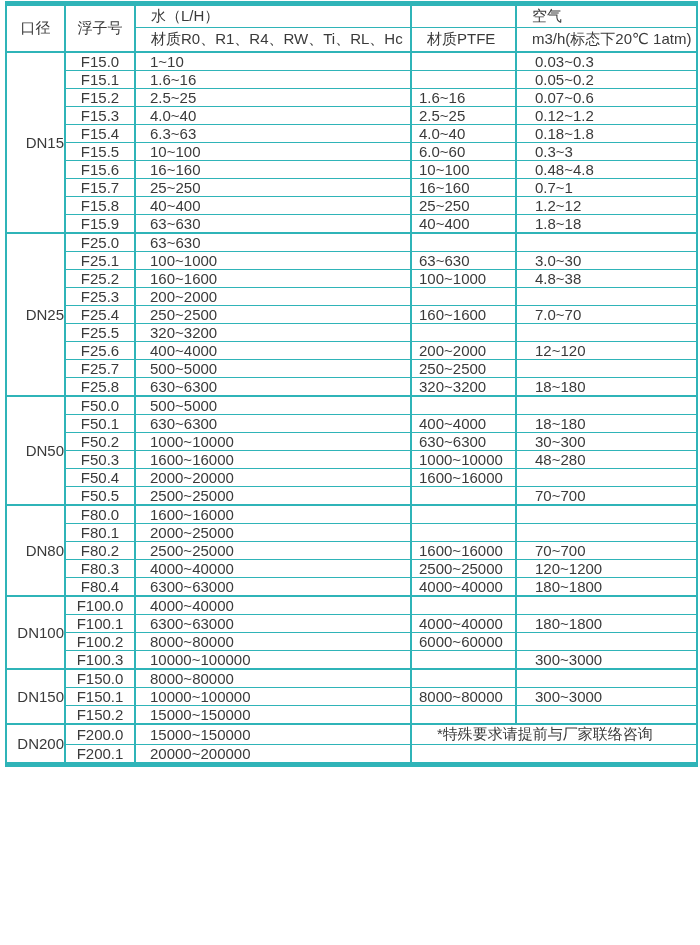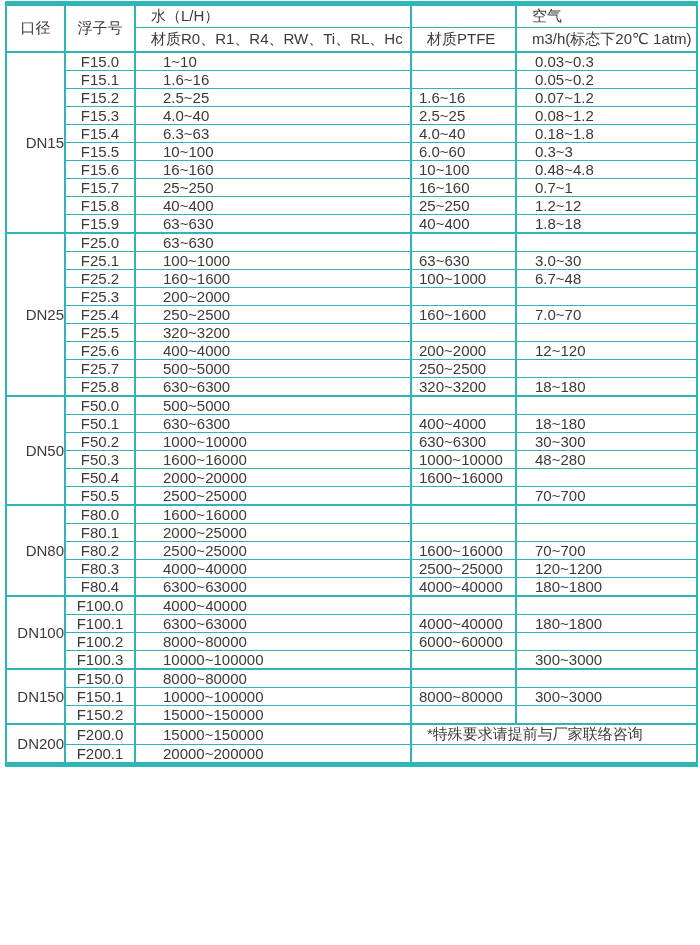--- a/index.html
+++ b/index.html
@@ -43,24 +43,24 @@
     padding:0;
   }
   thead tr{height:24px;}
   thead th{text-align:left;padding-left:15px;}
   thead th.ctr{text-align:center;padding-left:0;}
   tbody td{border-top-width:1px;}
   tr.grp-top td{border-top:2px solid var(--border);}
   thead tr:last-child th{border-bottom:2px solid var(--border);}
   td.dn{text-align:right;}
   td.fl{text-align:center;}
-  td.wr{text-align:left;padding-left:27px;}
+  td.wr{text-align:left;padding-left:14px;}
   td.wp{text-align:left;padding-left:7px;}
   td.air{text-align:left;padding-left:18px;}
-  td.note{text-align:left;padding-left:15px;}
+  td.note{text-align:left;padding-left:25px;}
 </style>
 </head>
 <body>
 
 <table class="spec">
   <colgroup>
     <col class="c1">
       <col class="c2">
       <col class="c3">
       <col class="c4">
@@ -91,27 +91,27 @@
       <tr>
         <td class="fl">F15.1</td>
         <td class="wr">1.6~16</td>
         <td class="wp"></td>
         <td class="air">0.05~0.2</td>
       </tr>
       <tr>
         <td class="fl">F15.2</td>
         <td class="wr">2.5~25</td>
         <td class="wp">1.6~16</td>
-        <td class="air">0.07~1.2</td>
+        <td class="air">0.07~0.6</td>
       </tr>
       <tr>
         <td class="fl">F15.3</td>
         <td class="wr">4.0~40</td>
         <td class="wp">2.5~25</td>
-        <td class="air">0.08~1.2</td>
+        <td class="air">0.12~1.2</td>
       </tr>
       <tr>
         <td class="fl">F15.4</td>
         <td class="wr">6.3~63</td>
         <td class="wp">4.0~40</td>
         <td class="air">0.18~1.8</td>
       </tr>
       <tr>
         <td class="fl">F15.5</td>
         <td class="wr">10~100</td>
@@ -152,21 +152,21 @@
       <tr>
         <td class="fl">F25.1</td>
         <td class="wr">100~1000</td>
         <td class="wp">63~630</td>
         <td class="air">3.0~30</td>
       </tr>
       <tr>
         <td class="fl">F25.2</td>
         <td class="wr">160~1600</td>
         <td class="wp">100~1000</td>
-        <td class="air">6.7~48</td>
+        <td class="air">4.8~38</td>
       </tr>
       <tr>
         <td class="fl">F25.3</td>
         <td class="wr">200~2000</td>
         <td class="wp"></td>
         <td class="air"></td>
       </tr>
       <tr>
         <td class="fl">F25.4</td>
         <td class="wr">250~2500</td>

